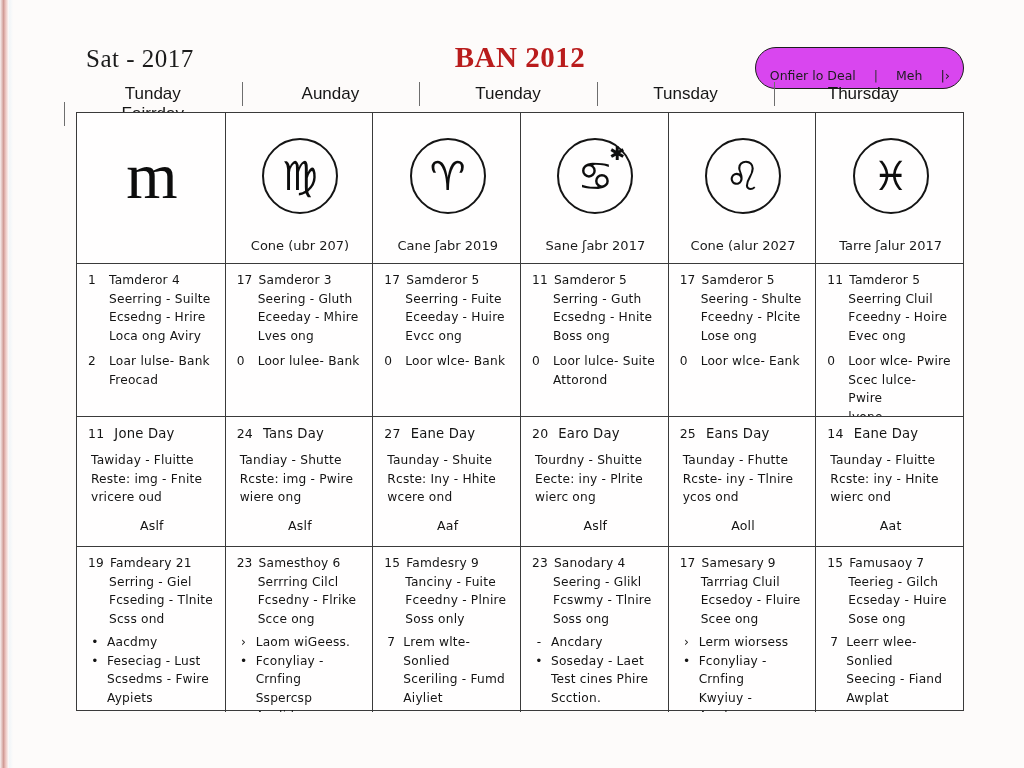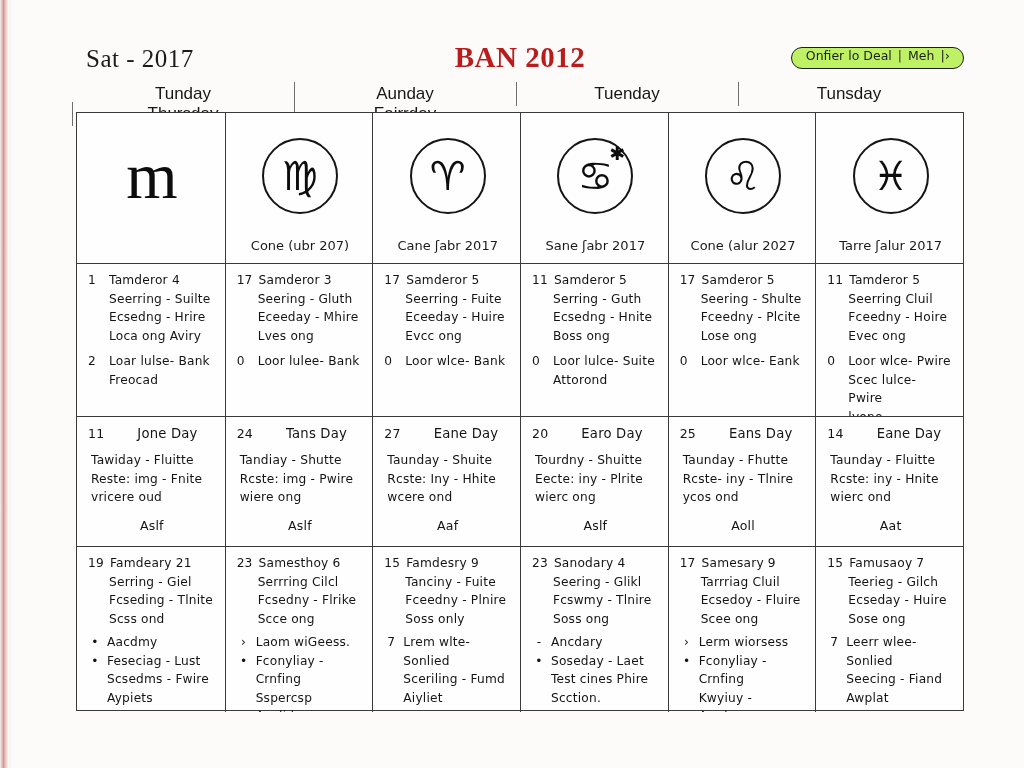--- a/index.html
+++ b/index.html
@@ -36,34 +36,34 @@
   }
   .title-center{
     position:absolute;left:0;right:0;top:0;text-align:center;
     font-size:29px;font-weight:bold;color:#b91c1c;
     font-family:"Liberation Serif", serif;
     letter-spacing:.5px;
   }
   .pill{
     position:absolute;right:0;top:6px;
     border:1.6px solid #1d1d1d;border-radius:22px;
-    padding:0 13px 5px 14px;
+    padding:20px 13px 5px 14px;
     font-size:12.5px;color:#1d1d1d;
     font-family:"DejaVu Sans", sans-serif;
-    display:flex;align-items:center;gap:6px;
-    background:#bef264;
+    display:flex;align-items:center;gap:18px;
+    background:#d946ef;
     white-space:nowrap;
   }
   .pill .sep{color:#333;}
   .pill .chev{display:inline-flex;align-items:center;gap:1px;font-size:13px;}
 
   
   .dayhead{
-    position:absolute;left:72px;top:84px;width:888px;height:28px;
-    display:grid;grid-template-columns:repeat(4,1fr);
+    position:absolute;left:64px;top:84px;width:888px;height:28px;
+    display:grid;grid-template-columns:repeat(5,1fr);
   }
   .dayhead .dh{
     text-align:center;font-size:17px;color:#161616;
     font-family:"Liberation Sans", sans-serif;
     position:relative;
   }
   .dayhead .dh:not(:first-child)::before{
     content:"";position:absolute;left:0;top:-2px;bottom:-2px;
     border-left:1.3px solid #6e6e6e;
   }
@@ -130,21 +130,21 @@
   .entry{margin-bottom:7px;}
   .entry:last-child{margin-bottom:0;}
   .eline{display:flex;align-items:flex-start;gap:6px;}
   .num{min-width:15px;text-align:left;flex:0 0 auto;}
   .etext{flex:1 1 auto;}
   .sub{margin-left:21px;}
 
   
   .daytitle{display:flex;align-items:baseline;gap:10px;margin-bottom:7px;}
   .daytitle .n{font-size:12.5px;}
-  .daytitle .t{font-size:13.2px;margin-left:23px;}
+  .daytitle .t{font-size:13.2px;}
   .bodylines{margin-left:3px;}
   .center-note{text-align:center;margin-top:9px;font-size:12.5px;}
 
   
   .bul{display:flex;align-items:flex-start;gap:7px;margin-left:2px;}
   .bul .dot{flex:0 0 auto;width:10px;text-align:center;line-height:1.5;}
   .bul .btxt{flex:1 1 auto;}
   .hang{margin-left:19px;}
 </style>
 </head>
@@ -197,21 +197,21 @@
     </div>
   </div>
   <div class="cell">
     <div class="sym-wrap">
       <div class="glyph-box">
         <div class="circle">
                  <span class="g">♈</span>
 
                </div>
       </div>
-      <div class="sym-cap">Cane ʃabr 2017</div>
+      <div class="sym-cap">Cane ʃabr 2019</div>
     </div>
   </div>
   <div class="cell">
     <div class="sym-wrap">
       <div class="glyph-box">
         <div class="circle">
                  <span class="g">♋</span>
                  <span class="star">✱</span>
                </div>
       </div>

